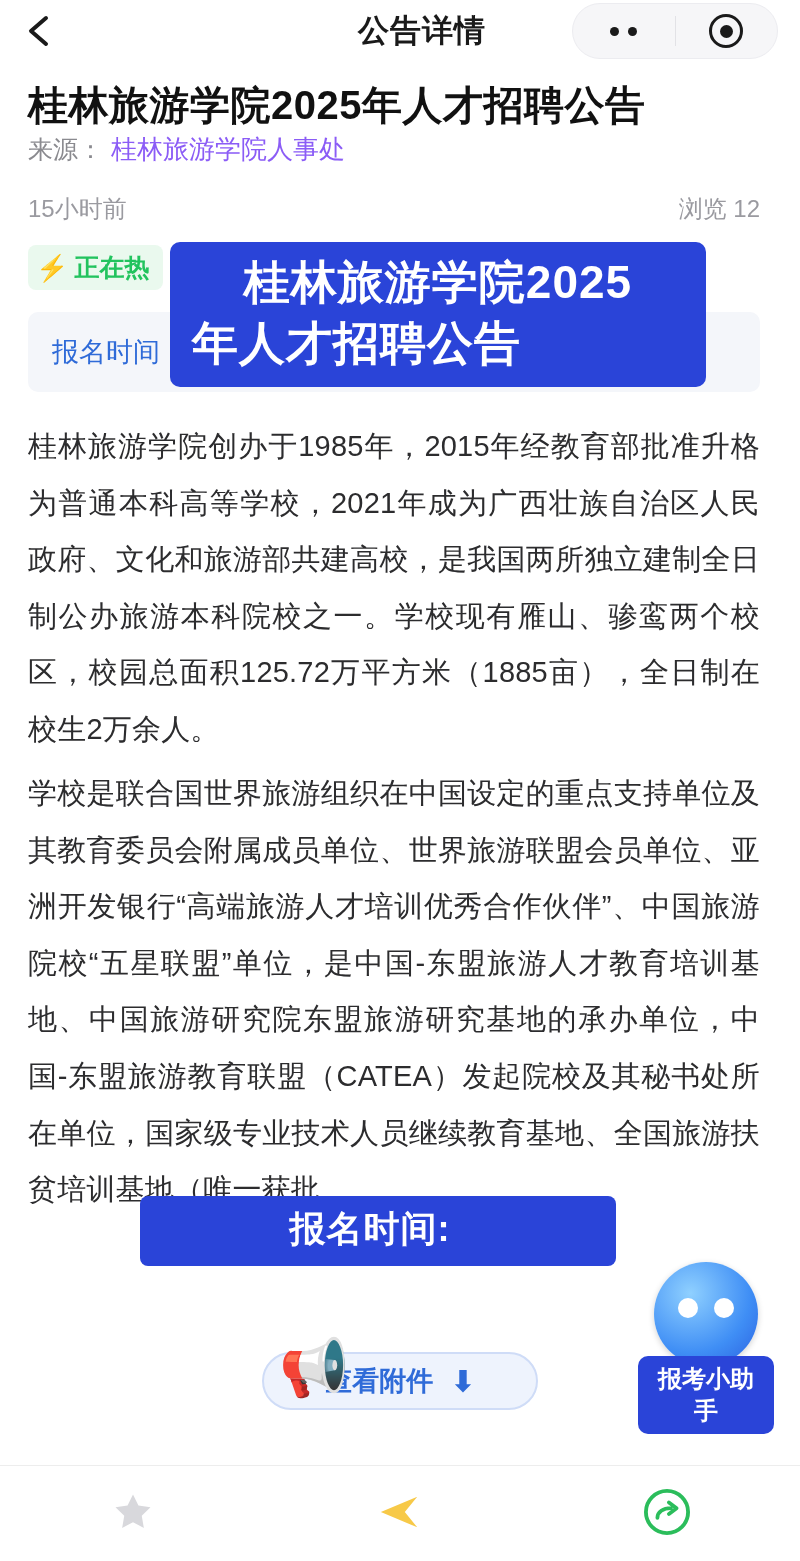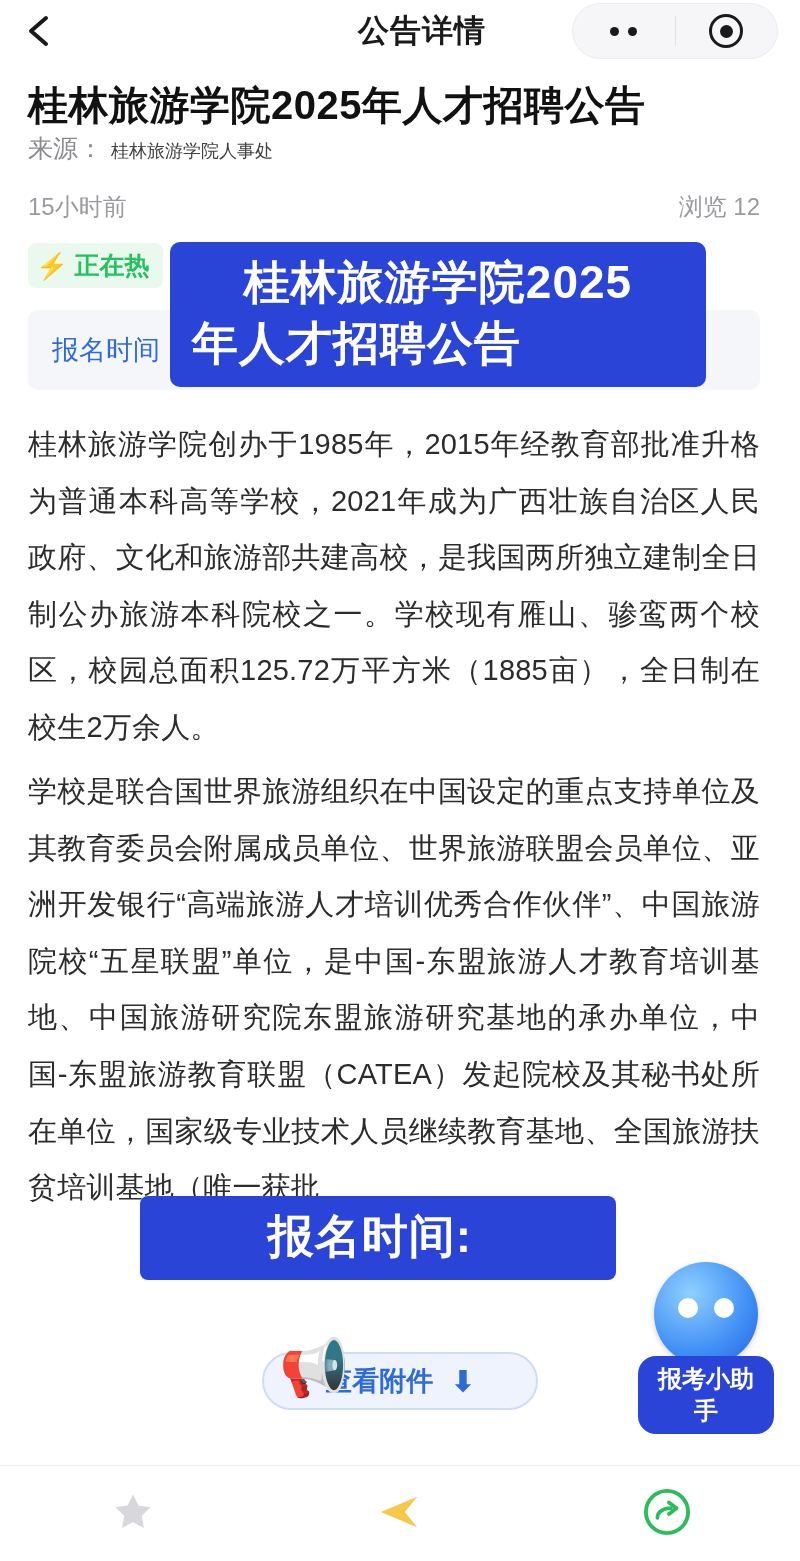--- a/index.html
+++ b/index.html
@@ -104,22 +104,22 @@
     letter-spacing: 0.5px;
   }
   .source-row {
     font-size: 25px;
     color: #8a8a8f;
     display: flex;
     align-items: baseline;
     gap: 8px;
   }
   .source-link {
-    color: #404040;
-    font-size: 18px;
+    color: #8b5cf6;
+    font-size: 26px;
   }
   .meta-row {
     margin-top: 26px;
     display: flex;
     justify-content: space-between;
     align-items: center;
     font-size: 24px;
     color: #9a9aa0;
   }
   .hot-row {
@@ -181,21 +181,21 @@
   }
   .overlay-title span { display: block; }
   .overlay-title .l2 { text-align: left; }
 
   .overlay-signup {
     position: absolute;
     left: 140px;
     top: 1196px;
     background: #2a44d8;
     color: #ffffff;
-    font-size: 46px;
+    font-size: 36px;
     font-weight: bold;
     line-height: 1.4;
     padding: 8px 36px 12px 20px;
     border-radius: 8px;
     width: 476px;
     text-align: center;
     letter-spacing: 1px;
   }
   .overlay-signup span { display: block; }
 
@@ -267,21 +267,21 @@
     width: 20px; height: 20px;
     border-radius: 50%;
     background: #ffffff;
   }
   .assistant-label {
     margin-top: -10px;
     background: #2a44d8;
     color: #ffffff;
     font-size: 24px;
     font-weight: bold;
-    border-radius: 18px;
+    border-radius: 10px;
     padding: 7px 16px;
     position: relative;
     z-index: 2;
   }
 
   
   .bottombar {
     position: absolute;
     left: 0; right: 0; bottom: 0;
     height: 96px;

